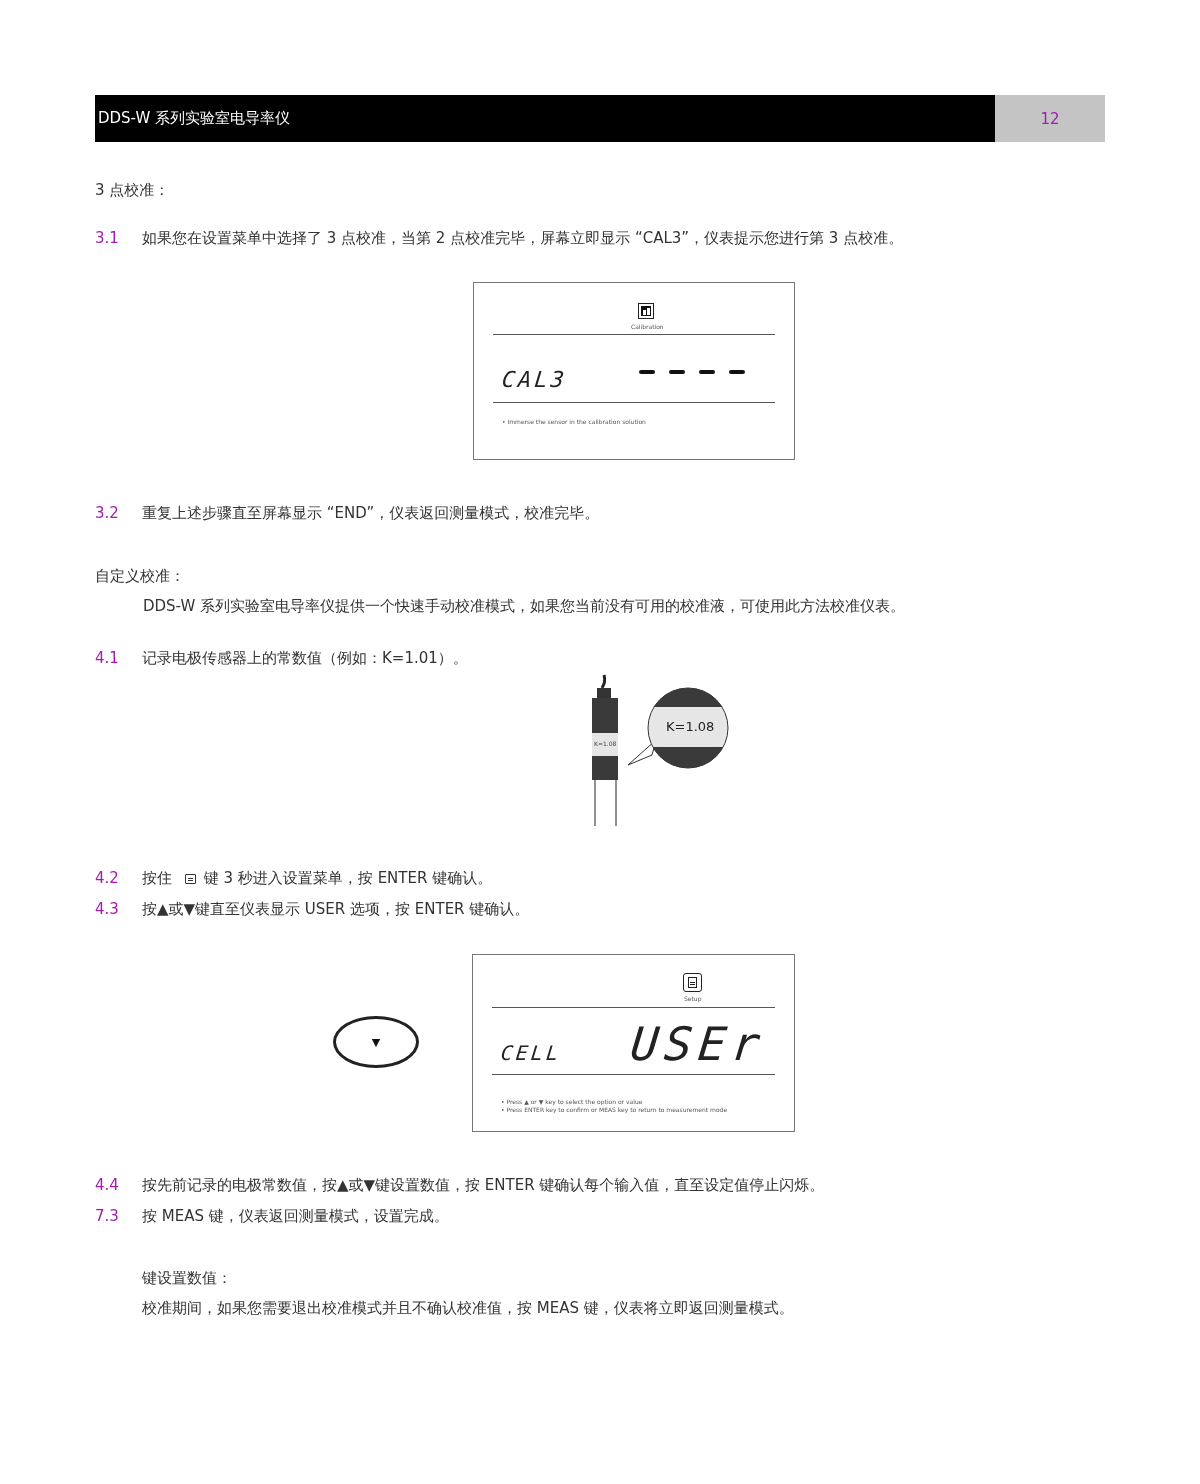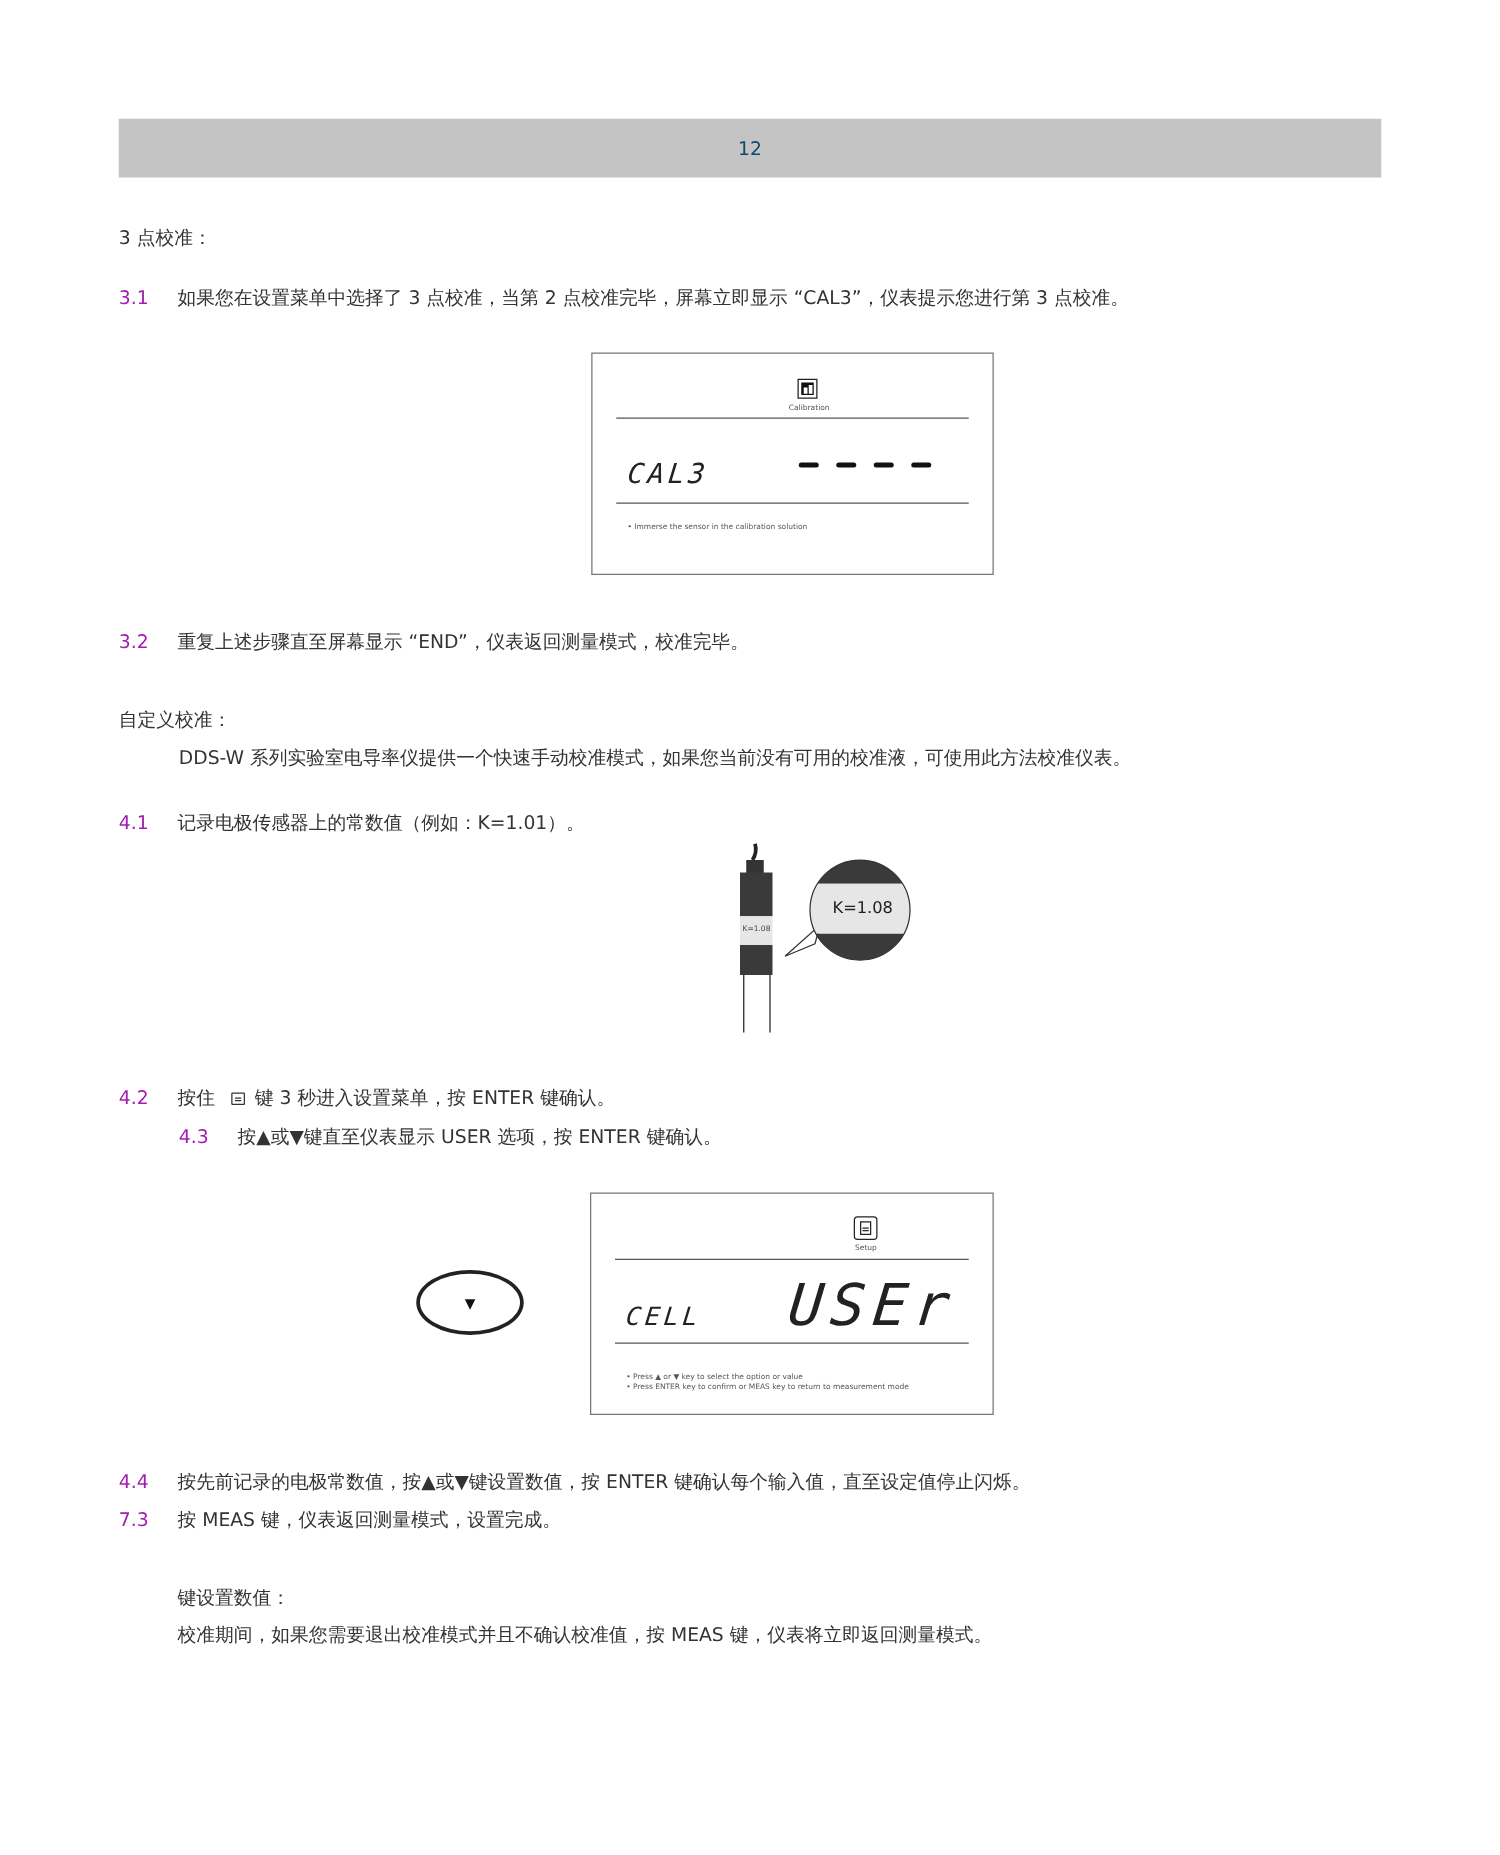--- a/index.html
+++ b/index.html
@@ -2,36 +2,39 @@
 <html><head>
 <meta charset="utf-8">
 <style>
   html, body { margin: 0; padding: 0; background: #ffffff; }
   body { width: 1200px; height: 1484px; position: relative; overflow: hidden;
          font-family: "DejaVu Sans", "Liberation Sans", sans-serif; color: #2a2a2a; }
   .header { position: absolute; left: 95px; top: 95px; width: 1010px; height: 47px; display: flex; }
   .header-title { flex: 0 0 900px; background: #000; color: #fff; font-size: 15px;
                   display: flex; align-items: center; padding-left: 3px; box-sizing: border-box; }
   .header-title span { margin-left: 0; }
-  .header-page { flex: 1; background: #c4c4c4; color: #0c4a6e; font-size: 15px;
+  .header-page { flex: 1; background: #c4c4c4; color: #a21caf; font-size: 15px;
                  display: flex; align-items: center; justify-content: center; }
   .t { position: absolute; font-size: 15px; line-height: 20px; white-space: nowrap; color: #333; }
   .num { display: inline-block; width: 47px; color: #a21caf; }
   .box { position: absolute; border: 1px solid #777; background: #fff; box-sizing: border-box; }
   .hr { position: absolute; height: 1px; background: #555; }
   .lcd-small { position: absolute; font-family: "DejaVu Sans Mono", monospace; color: #222;
                font-style: italic; letter-spacing: 3px; transform: skewX(-6deg); }
   .tiny { position: absolute; font-size: 6px; color: #555; white-space: nowrap; line-height: 9px; }
   .iconlabel { position: absolute; font-size: 6px; color: #555; }
   .dash { position: absolute; width: 16px; height: 4px; border-radius: 2px; background: #111; }
 </style>
 </head>
 <body>
 
 <div class="header">
+  <div class="header-title">
+    <span>DDS-W 系列实验室电导率仪</span>
+  </div>
   <div class="header-page">12</div>
 </div>
 
 <div class="t" style="left:95px;top:180px;">3 点校准：</div>
 <div class="t" style="left:95px;top:228px;">
   <span class="num">3.1</span><span>如果您在设置菜单中选择了 3 点校准，当第 2 点校准完毕，屏幕立即显示 “CAL3”，仪表提示您进行第 3 点校准。</span>
 </div>
 
 <div class="box" style="left:473px;top:282px;width:322px;height:178px;">
   <div style="position:absolute;left:164px;top:20px;width:16px;height:16px;border:1px solid #222;box-sizing:border-box;padding:2px;">
@@ -87,21 +90,21 @@
   <div style="position:absolute;left:94px;top:49px;font-size:13px;color:#222;">K=1.08</div>
 </div>
 
 <div class="t" style="left:95px;top:868px;">
   <span class="num">4.2</span><span>按住</span>
   <span style="display:inline-block;width:11px;height:10px;border:1px solid #333;border-radius:1px;margin:0 8px;vertical-align:-1px;position:relative;box-sizing:border-box;">
     <span style="position:absolute;left:2px;top:3px;width:5px;height:1px;background:#333;"></span>
     <span style="position:absolute;left:2px;top:5px;width:5px;height:1px;background:#333;"></span>
   </span><span>键 3 秒进入设置菜单，按 ENTER 键确认。</span>
 </div>
-<div class="t" style="left:95px;top:899px;margin-left:48px;">
+<div class="t" style="left:95px;top:899px;">
   <span class="num">4.3</span><span>按▲或▼键直至仪表显示 USER 选项，按 ENTER 键确认。</span>
 </div>
 
 <div style="position:absolute;left:333px;top:1016px;width:86px;height:52px;border:3px solid #222;border-radius:50%;box-sizing:border-box;display:flex;align-items:center;justify-content:center;">
   <span style="font-size:11px;color:#111;">▼</span>
 </div>
 
 <div class="box" style="left:472px;top:954px;width:323px;height:178px;">
   <div style="position:absolute;left:210px;top:18px;width:19px;height:19px;border:1px solid #222;border-radius:3px;box-sizing:border-box;">
     <div style="position:absolute;left:4px;top:3px;width:9px;height:11px;border:1px solid #222;box-sizing:border-box;">

